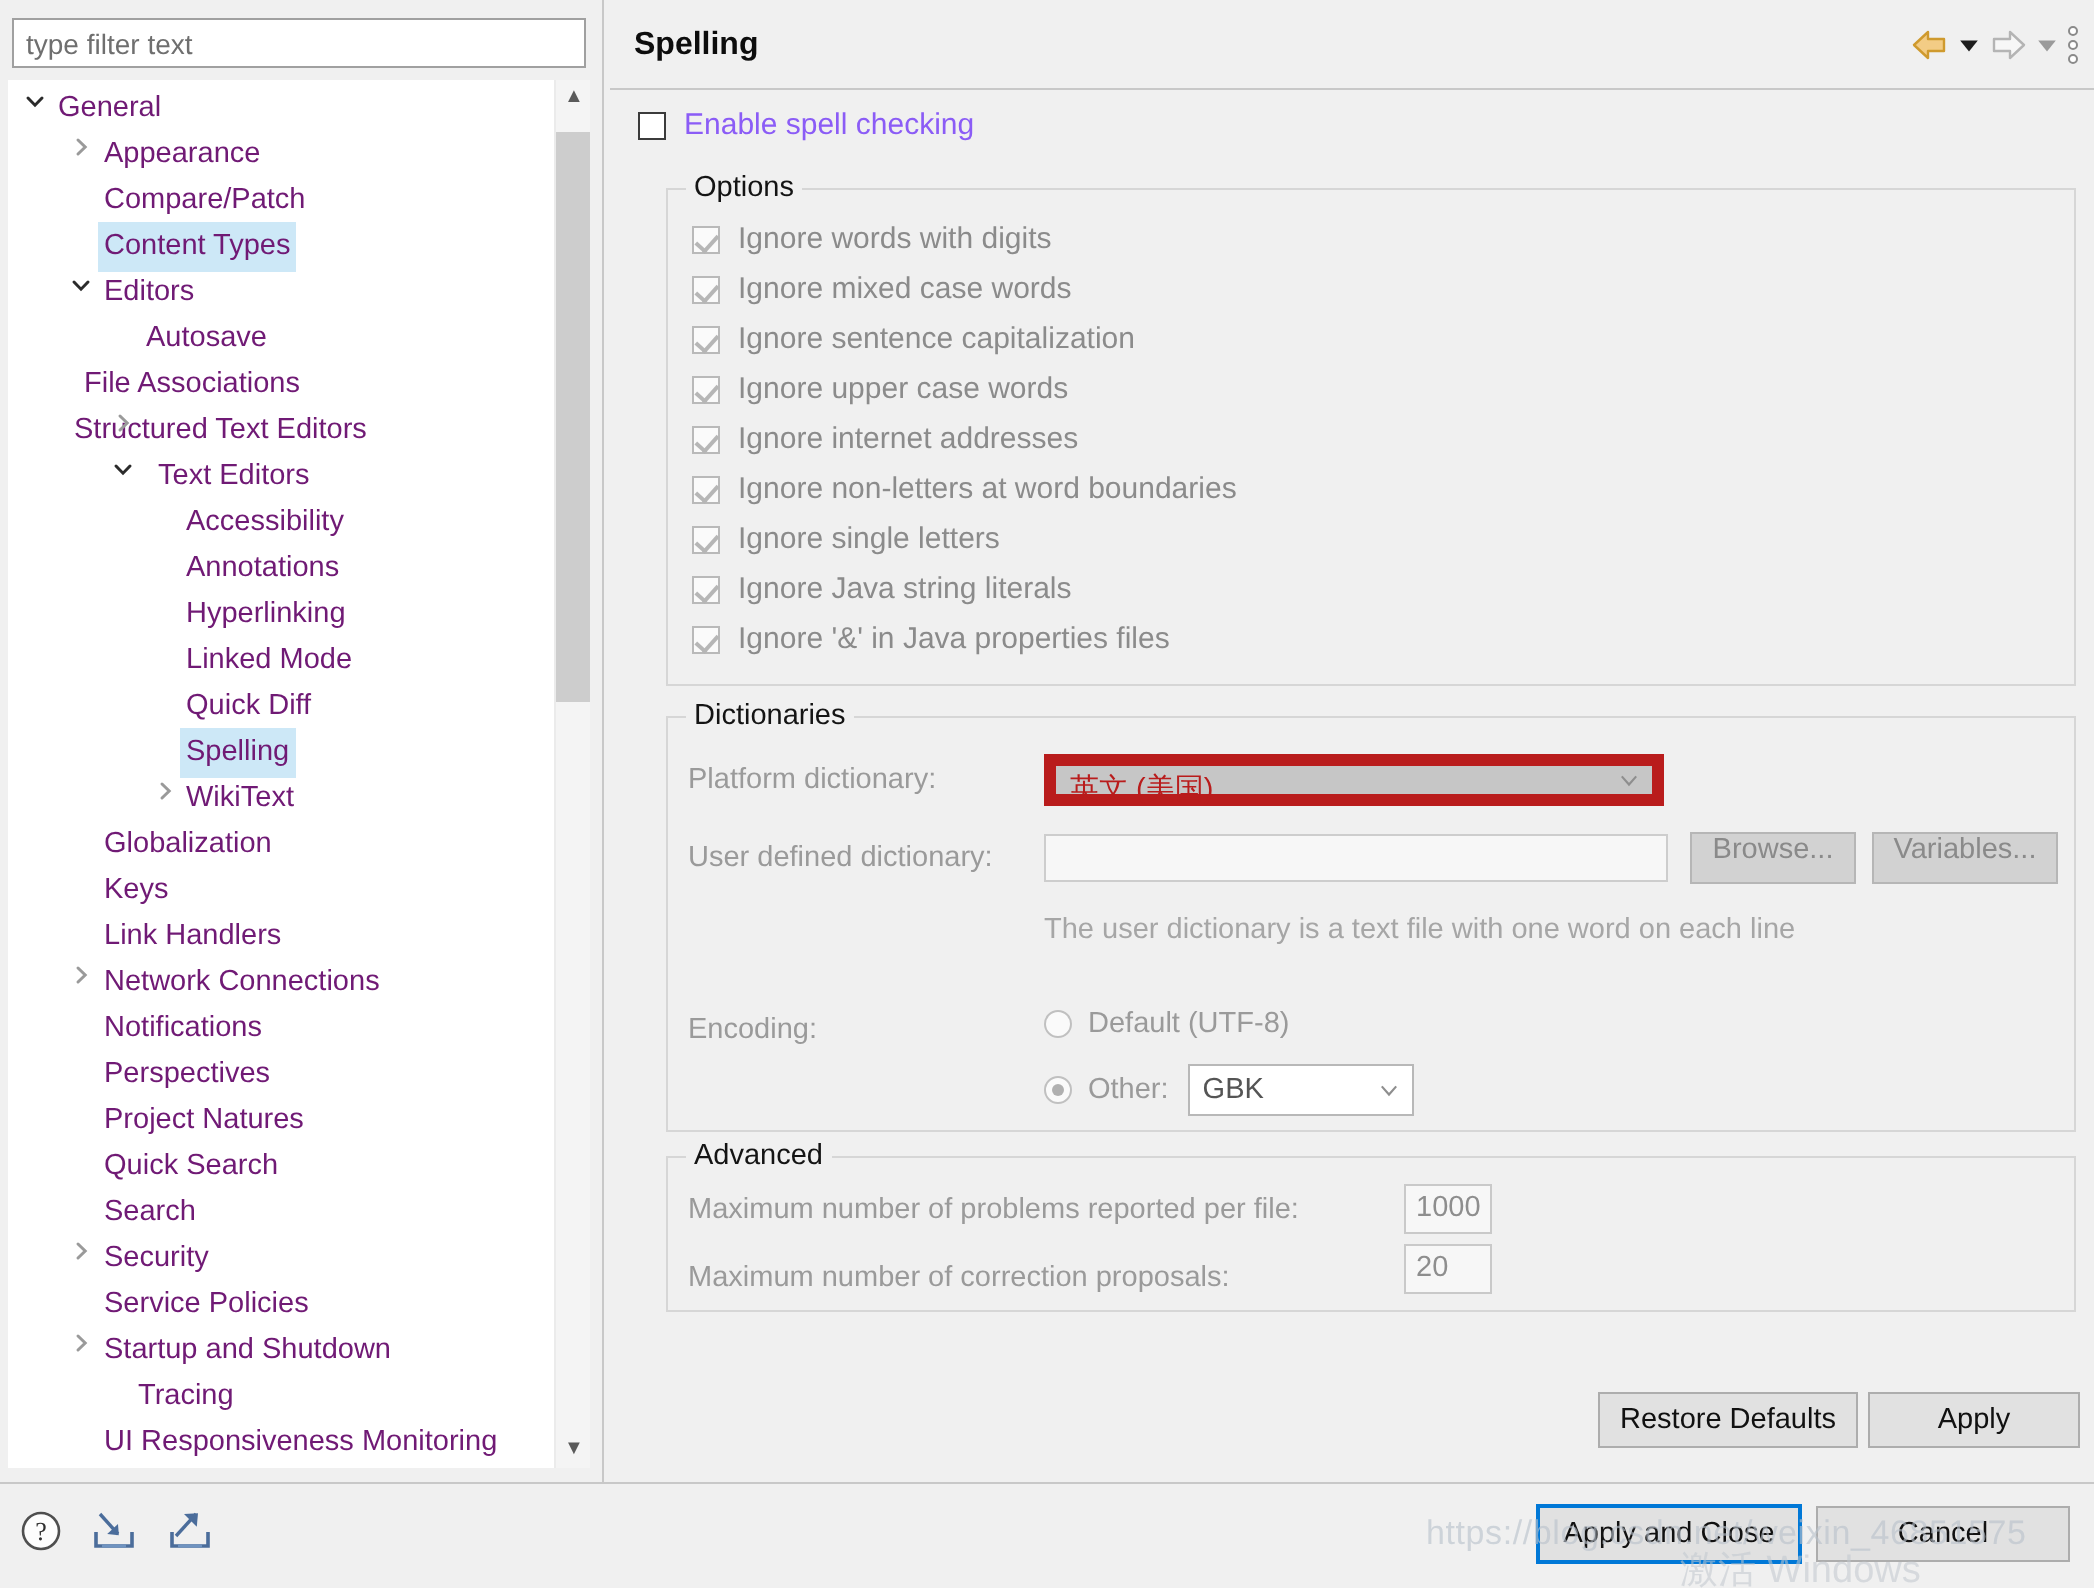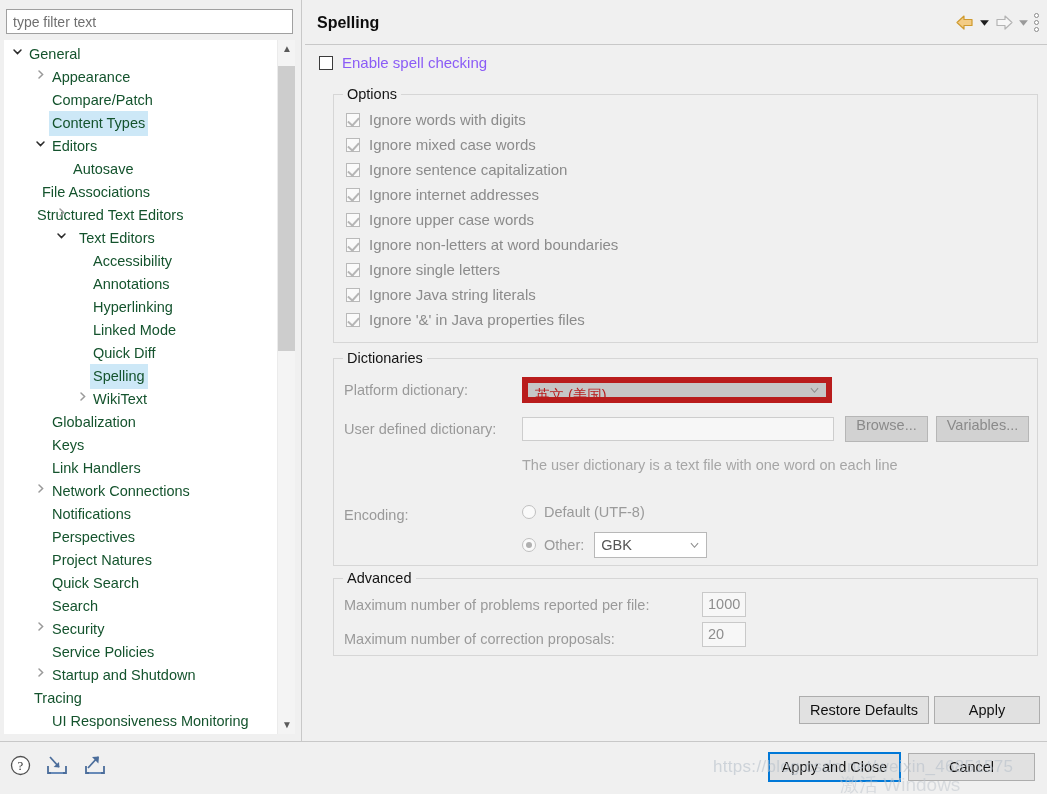--- a/index.html
+++ b/index.html
@@ -32,21 +32,21 @@
   .tree-wrap {
     position: absolute; left: 4px; top: 40px; width: 291px; height: 694px;
     background: #ffffff; overflow: hidden;
   }
   .tree {
     position: absolute; left: 0; top: 0; width: 270px; height: 694px;
     background: #ffffff; padding-top: 2px;
   }
   .tree-item {
     position: relative; height: 23px; line-height: 23px;
-    white-space: nowrap; font-size: 14.5px; color: #14532d;
+    white-space: nowrap; font-size: 14.5px; color: #701a75;
     cursor: default; user-select: none;
   }
   .tree-item .lbl { display: inline-block; padding: 1px 3px 1px 3px; }
   .tree-item.selected .lbl { background: #cde8f7; }
   .twisty {
     position: absolute; width: 14px; height: 23px; line-height: 23px;
     text-align: center; color: #6d6d6d; font-size: 11px;
   }
   .twisty.open { color: #2b2b2b; }
 
@@ -217,21 +217,21 @@
           <div class="tree-item" style="padding-left: 45px;"><span class="lbl">Project Natures</span></div>
           <div class="tree-item" style="padding-left: 45px;"><span class="lbl">Quick Search</span></div>
           <div class="tree-item" style="padding-left: 45px;"><span class="lbl">Search</span></div>
           <div class="tree-item" style="padding-left: 45px;"><span class="twisty" style="left: 29px;"><svg width="11" height="11" viewBox="0 0 11 11">
                 <path d="M4 2 L7.6 5.5 L4 9" fill="none" stroke="#9a9a9a" stroke-width="1.5" stroke-linecap="round"></path>
               </svg></span><span class="lbl">Security</span></div>
           <div class="tree-item" style="padding-left: 45px;"><span class="lbl">Service Policies</span></div>
           <div class="tree-item" style="padding-left: 45px;"><span class="twisty" style="left: 29px;"><svg width="11" height="11" viewBox="0 0 11 11">
                 <path d="M4 2 L7.6 5.5 L4 9" fill="none" stroke="#9a9a9a" stroke-width="1.5" stroke-linecap="round"></path>
               </svg></span><span class="lbl">Startup and Shutdown</span></div>
-          <div class="tree-item" style="padding-left: 27px;"><span class="lbl">Tracing</span></div>
+          <div class="tree-item" style="padding-left: 62px;"><span class="lbl">Tracing</span></div>
           <div class="tree-item" style="padding-left: 45px;"><span class="lbl">UI Responsiveness Monitoring</span></div>
         </div>
       <div class="v-scroll">
         <div class="arrow up">▲</div>
         <div class="thumb"></div>
         <div class="arrow down">▼</div>
       </div>
     </div>
   </div>
 
@@ -287,25 +287,25 @@
             <div class="opt-row">
               <span class="cbox dis checked"></span>
               <span class="chk-label dis">Ignore mixed case words</span>
             </div>
             <div class="opt-row">
               <span class="cbox dis checked"></span>
               <span class="chk-label dis">Ignore sentence capitalization</span>
             </div>
             <div class="opt-row">
               <span class="cbox dis checked"></span>
+              <span class="chk-label dis">Ignore upper case words</span>
+            </div>
+            <div class="opt-row">
+              <span class="cbox dis checked"></span>
               <span class="chk-label dis">Ignore internet addresses</span>
-            </div>
-            <div class="opt-row">
-              <span class="cbox dis checked"></span>
-              <span class="chk-label dis">Ignore upper case words</span>
             </div>
             <div class="opt-row">
               <span class="cbox dis checked"></span>
               <span class="chk-label dis">Ignore non-letters at word boundaries</span>
             </div>
             <div class="opt-row">
               <span class="cbox dis checked"></span>
               <span class="chk-label dis">Ignore single letters</span>
             </div>
             <div class="opt-row">

